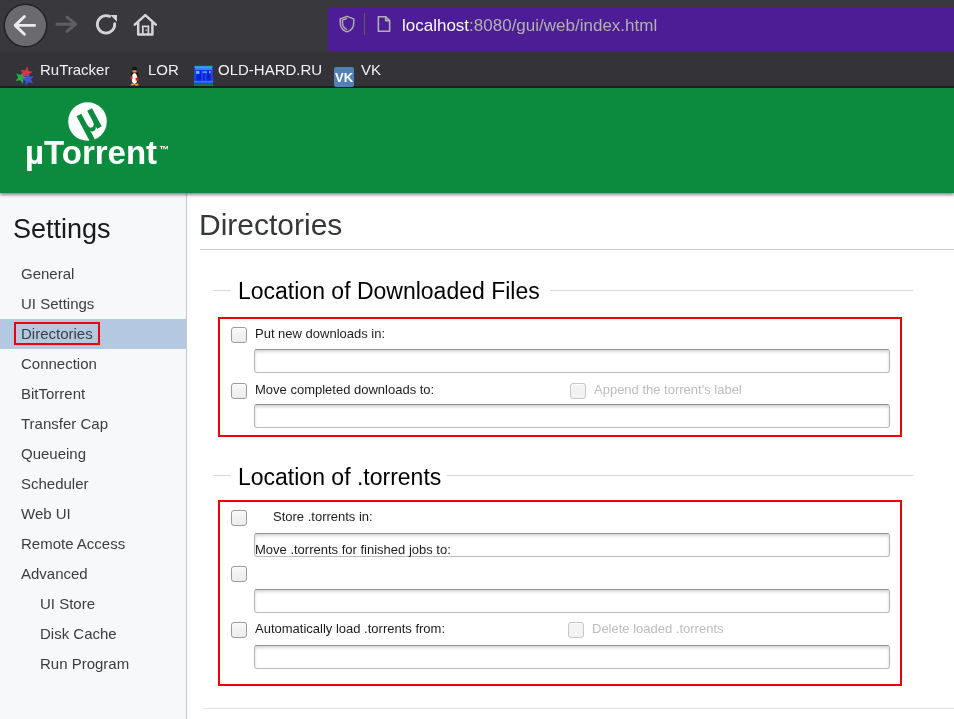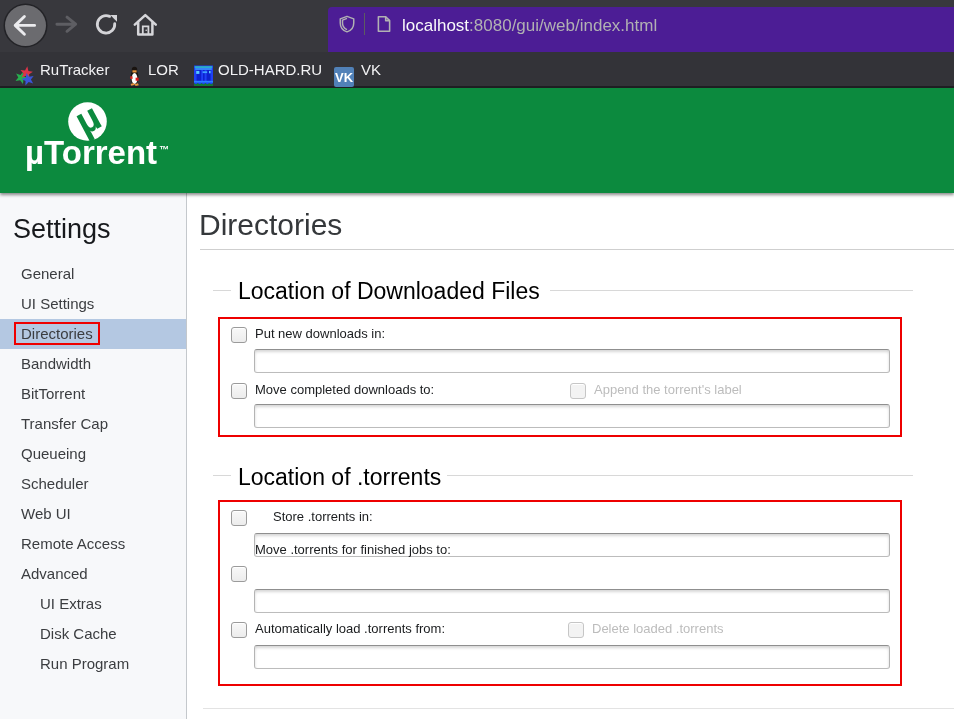--- a/index.html
+++ b/index.html
@@ -130,29 +130,29 @@
     </svg>
     <div id="ulogotext">µTorrent<span class="tm">™</span></div>
   </div>
 
   <div id="sidebar"></div>
   <h2 style="position:absolute;left:13px;top:214px;font-size:27px;font-weight:normal;color:#17191c;font-family:'Liberation Sans',sans-serif;">Settings</h2>
   <div id="nav">
     <div>General</div>
     <div>UI Settings</div>
     <div class="sel"><span>Directories</span></div>
-    <div>Bandwidth</div>
+    <div>Connection</div>
     <div>BitTorrent</div>
     <div>Transfer Cap</div>
     <div>Queueing</div>
     <div>Scheduler</div>
     <div>Web UI</div>
     <div>Remote Access</div>
     <div>Advanced</div>
-    <div class="ind">UI Extras</div>
+    <div class="ind">UI Store</div>
     <div class="ind">Disk Cache</div>
     <div class="ind">Run Program</div>
   </div>
 
   <h1 class="pagetitle">Directories</h1>
   <div class="hline" style="left:200px;top:249px;width:754px;"></div>
 
   <div class="legline" style="left:213px;top:290px;width:18px;"></div>
   <div class="legend" style="left:238px;top:278px;">Location of Downloaded Files</div>
   <div class="legline" style="left:550px;top:290px;width:363px;"></div>

